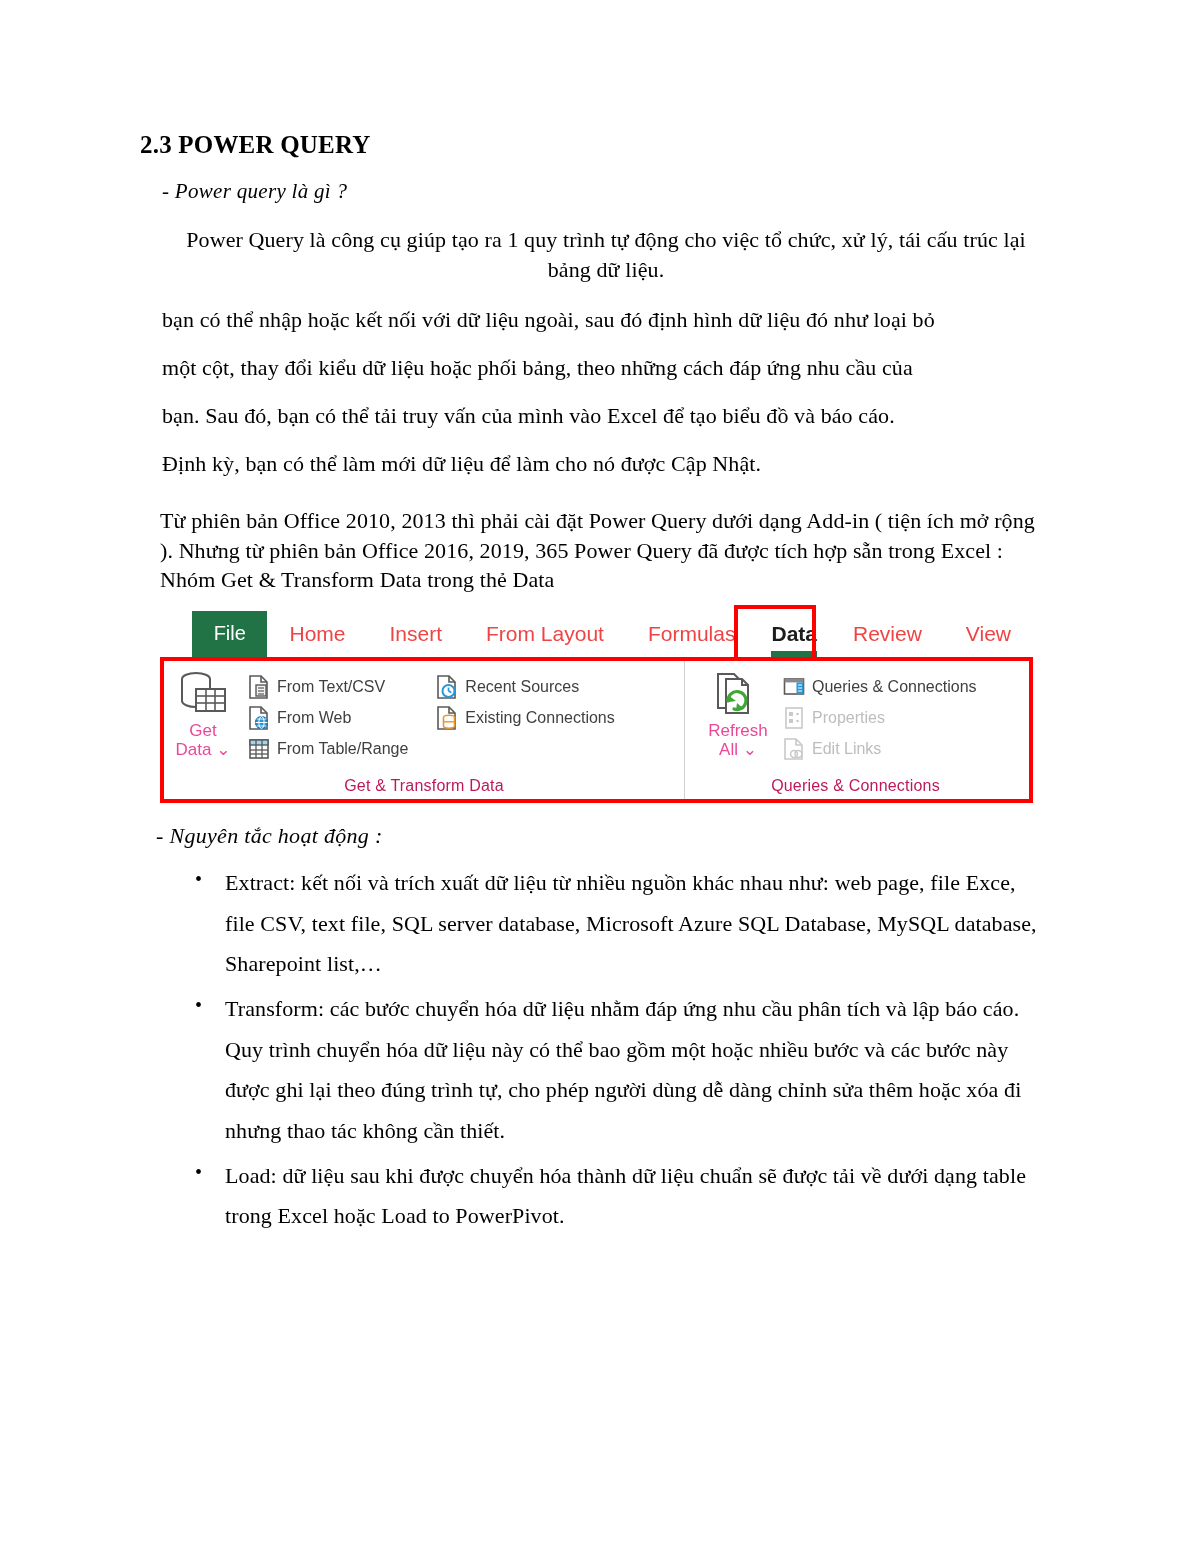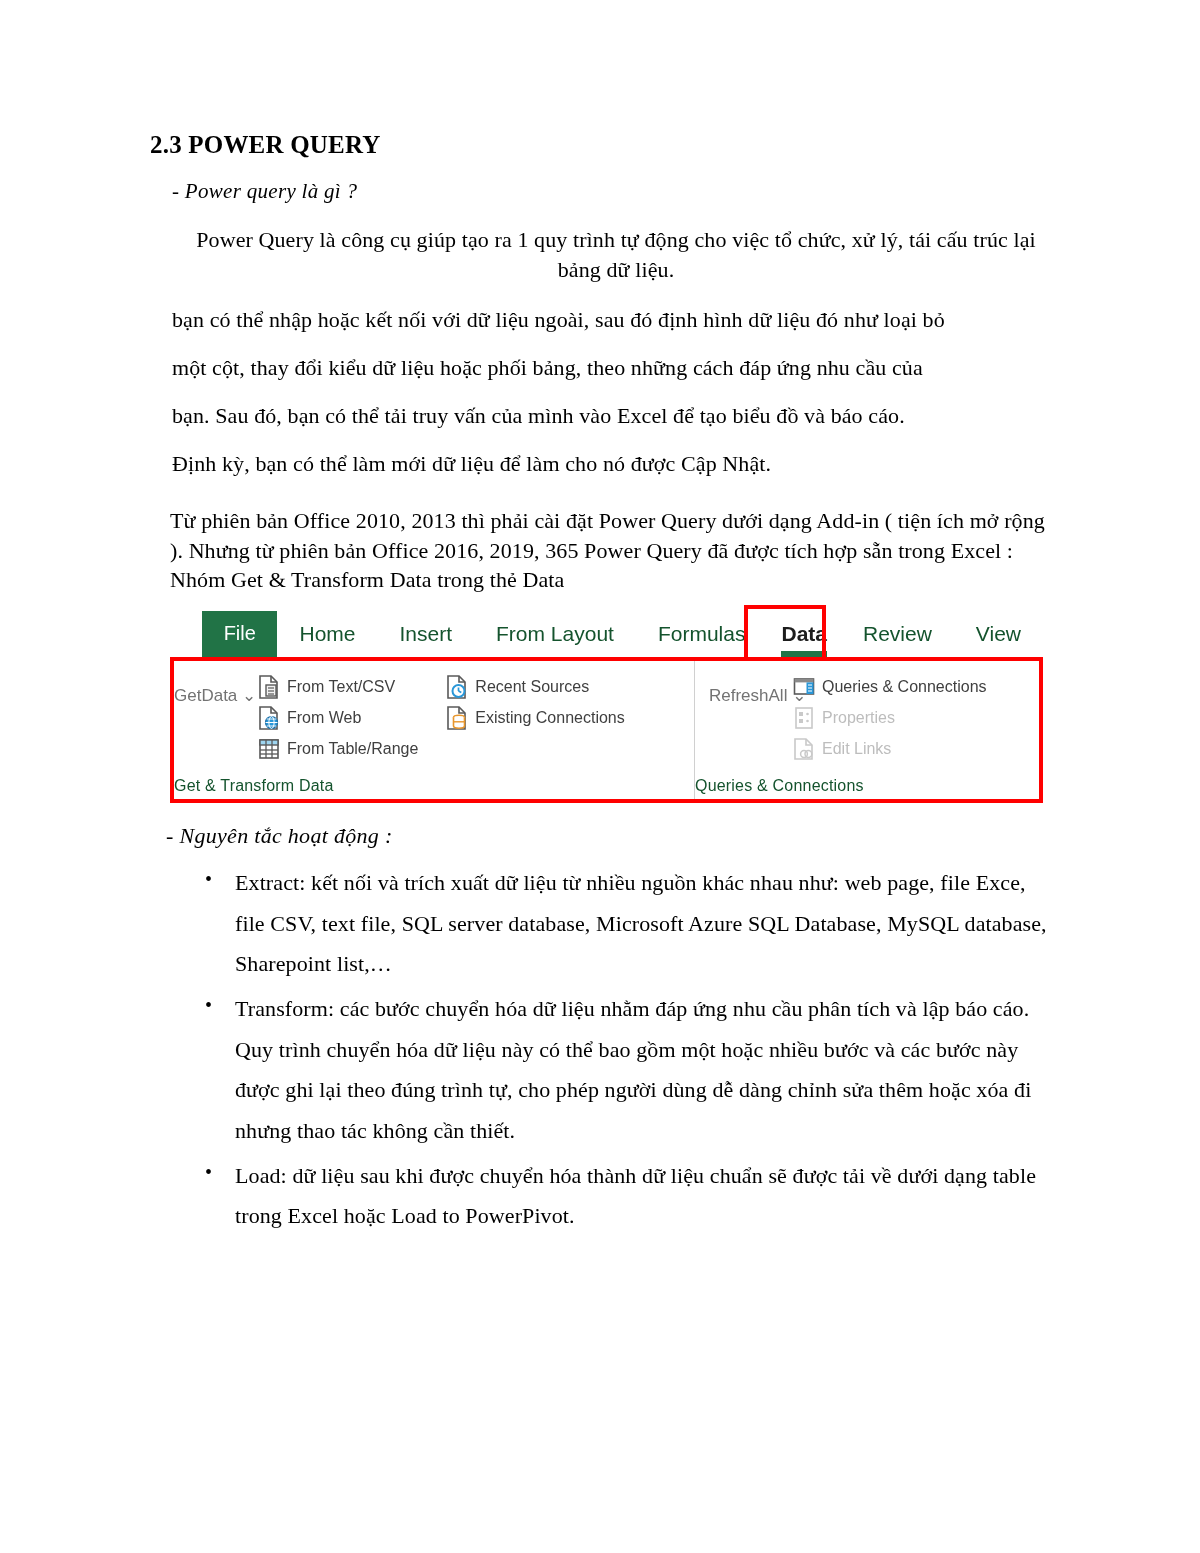--- a/index.html
+++ b/index.html
@@ -18,21 +18,21 @@
   .page {
     position: relative;
     width: 1200px;
     height: 1553px;
     background: #ffffff;
     box-sizing: border-box;
     padding: 0;
   }
   .content {
     position: absolute;
-    left: 150px;
+    left: 140px;
     top: 130px;
     width: 910px;
   }
 
   
   .doc-title {
     font-size: 25px;
     font-weight: bold;
     letter-spacing: 0.2px;
     margin: 0 0 18px 0;
@@ -108,21 +108,21 @@
     display: flex;
     align-items: stretch;
     height: 46px;
     background: #ffffff;
   }
   .tab {
     display: flex;
     align-items: center;
     justify-content: center;
     font-size: 21px;
-    color: #14532d;
+    color: #ef4444;
     padding: 0 22px;
     white-space: nowrap;
     position: relative;
   }
   .tab.file {
     background: #217346;
     color: #ffffff;
     width: 84px;
     padding: 0;
     font-size: 20px;
@@ -167,35 +167,36 @@
     justify-content: space-between;
     padding: 6px 0 2px 0;
   }
   .rgroup.g1 { width: 520px; }
   .rgroup.g2 { width: 341px; border-left: 1px solid #d0d0d0; }
   .rgroup-row {
     display: flex;
     align-items: flex-start;
   }
   .rgroup-label {
+    text-align: center;
     font-size: 16px;
-    color: #14532d;
+    color: #be185d;
     letter-spacing: 0.2px;
     padding-bottom: 2px;
   }
 
   
   .bigbtn {
     width: 78px;
     display: flex;
-    flex-direction: row;
+    flex-direction: column;
     align-items: center;
     justify-content: flex-start;
     font-size: 17px;
-    color: #737373;
+    color: #ec4899;
     line-height: 1.12;
     padding-top: 4px;
   }
   .bigbtn .lbl { text-align: center; white-space: nowrap; }
   .bigbtn .lbl2 { white-space: nowrap; }
 
   
   .cmdcol {
     display: flex;
     flex-direction: column;

